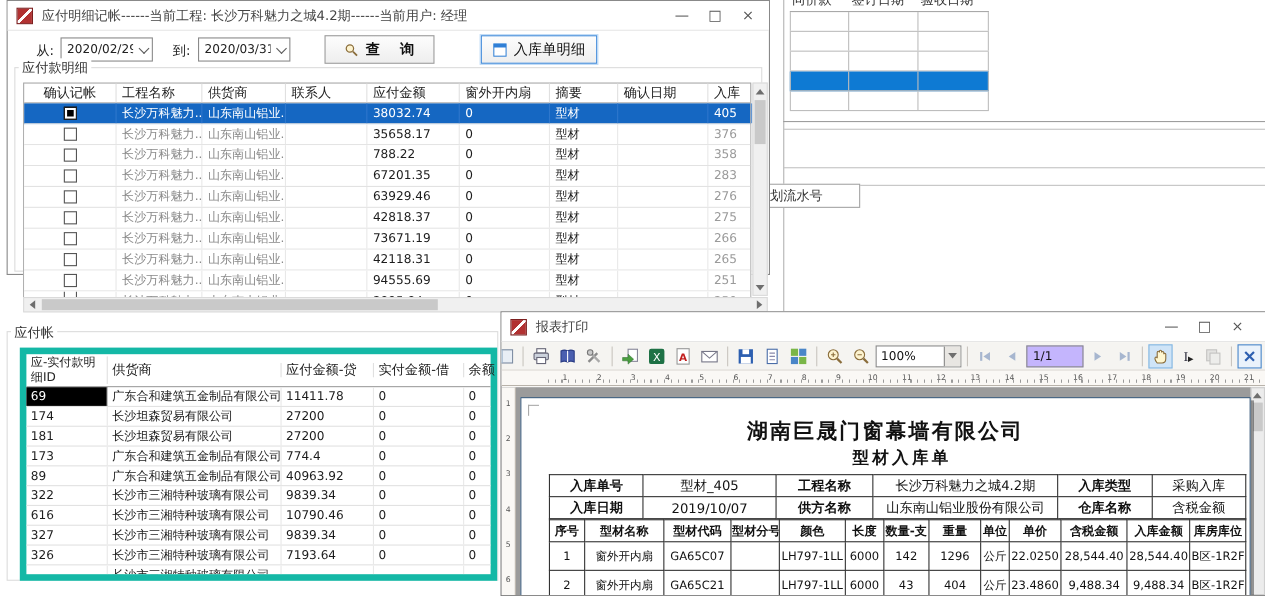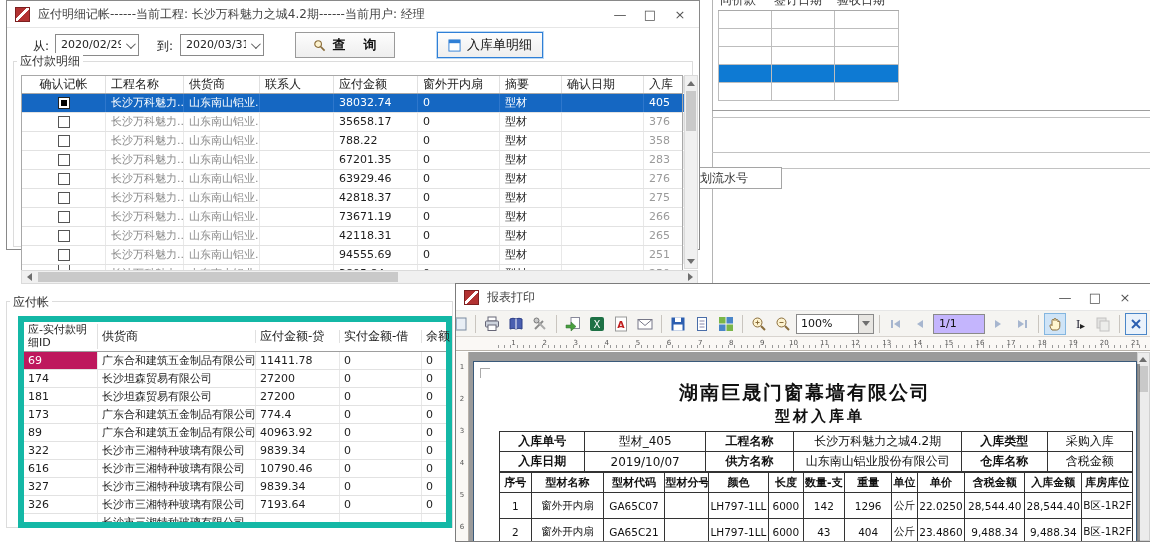--- a/index.html
+++ b/index.html
@@ -83,21 +83,21 @@
     border-right:1px solid #cfcfcf; z-index:9; }
   .grid2 { display:grid; grid-template-columns:74px 158px 84px 82px 36px; }
   #tbl2 { position:absolute; left:18px; top:27px; width:434px; border:6px solid #14b8a6; background:#fff; }
   #tbl2 .ghead { height:30px; border-bottom:1px solid #9e9e9e; align-items:center; }
   #tbl2 .ghead .hc { font-size:12px; color:#222; padding-left:4px; border-right:1px solid #e0e0e0;
     overflow:hidden; line-height:1.15; }
   #tbl2 .ghead .hc:first-child { font-size:11px; }
   .prow { height:18px; border-bottom:1px solid #e2e2e2; }
   .prow .c { font-size:11px; line-height:17px; padding-left:4px; border-right:1px solid #e8e8e8;
     overflow:hidden; white-space:nowrap; color:#1c1c1c; }
-  .prow .idc.cellsel { background:#be185d; color:#fff; }
+  .prow .idc.cellsel { background:#000000; color:#fff; }
   .prow.partial { height:8px; overflow:hidden; border-bottom:none; }
 
   
   #rwin { left:455px; top:283px; width:700px; height:259px; z-index:20; border:1px solid #7c7c7c; }
   .toolbar { position:relative; height:26px; background:#f5f4f1; border-bottom:1px solid #d8d4cf;
     display:flex; align-items:center; padding-left:0; gap:2px; overflow:hidden; }
   .tbtn { width:22px; height:22px; display:flex; align-items:center; justify-content:center; flex:none; }
   .tbtn.cut { margin-left:-8px; }
   .tbtn.active { background:#cfe4f7; border:1px solid #84b6e0; }
   .tbtn.disabled { opacity:.45; }

